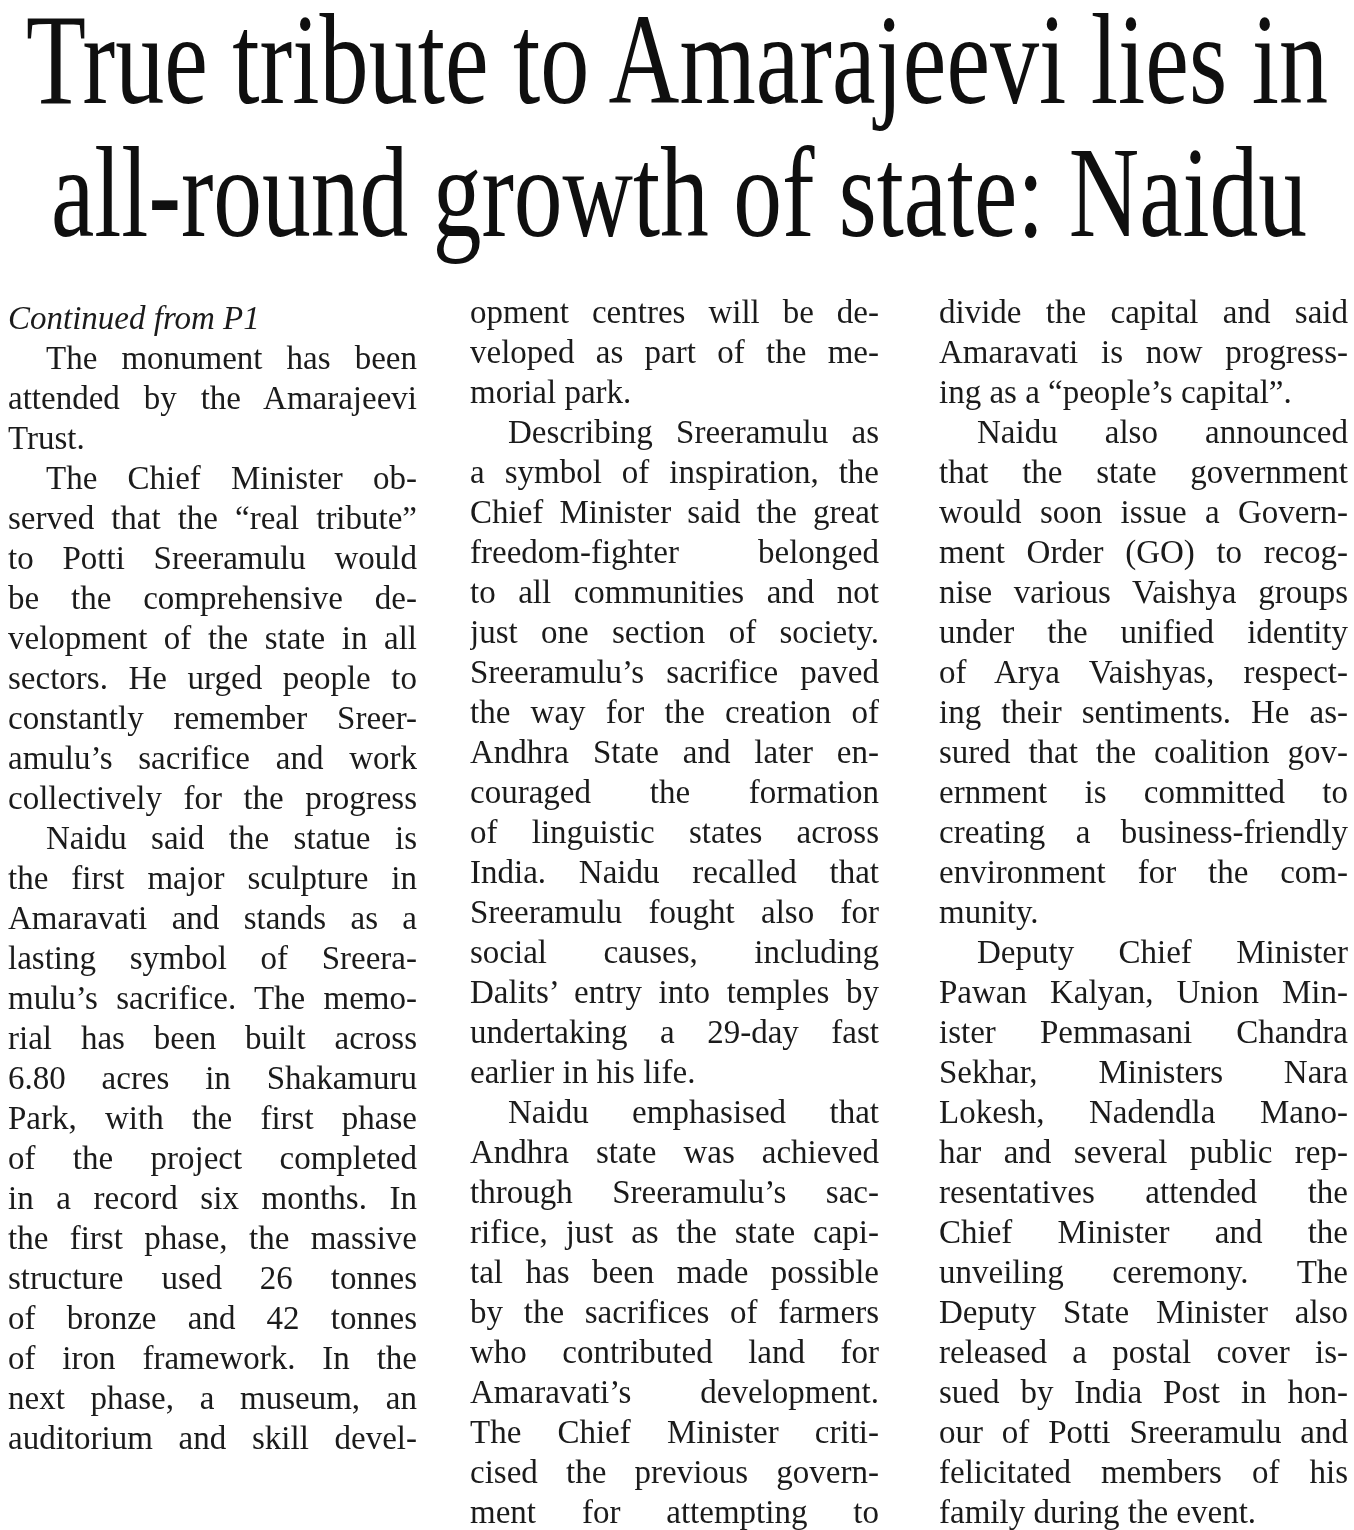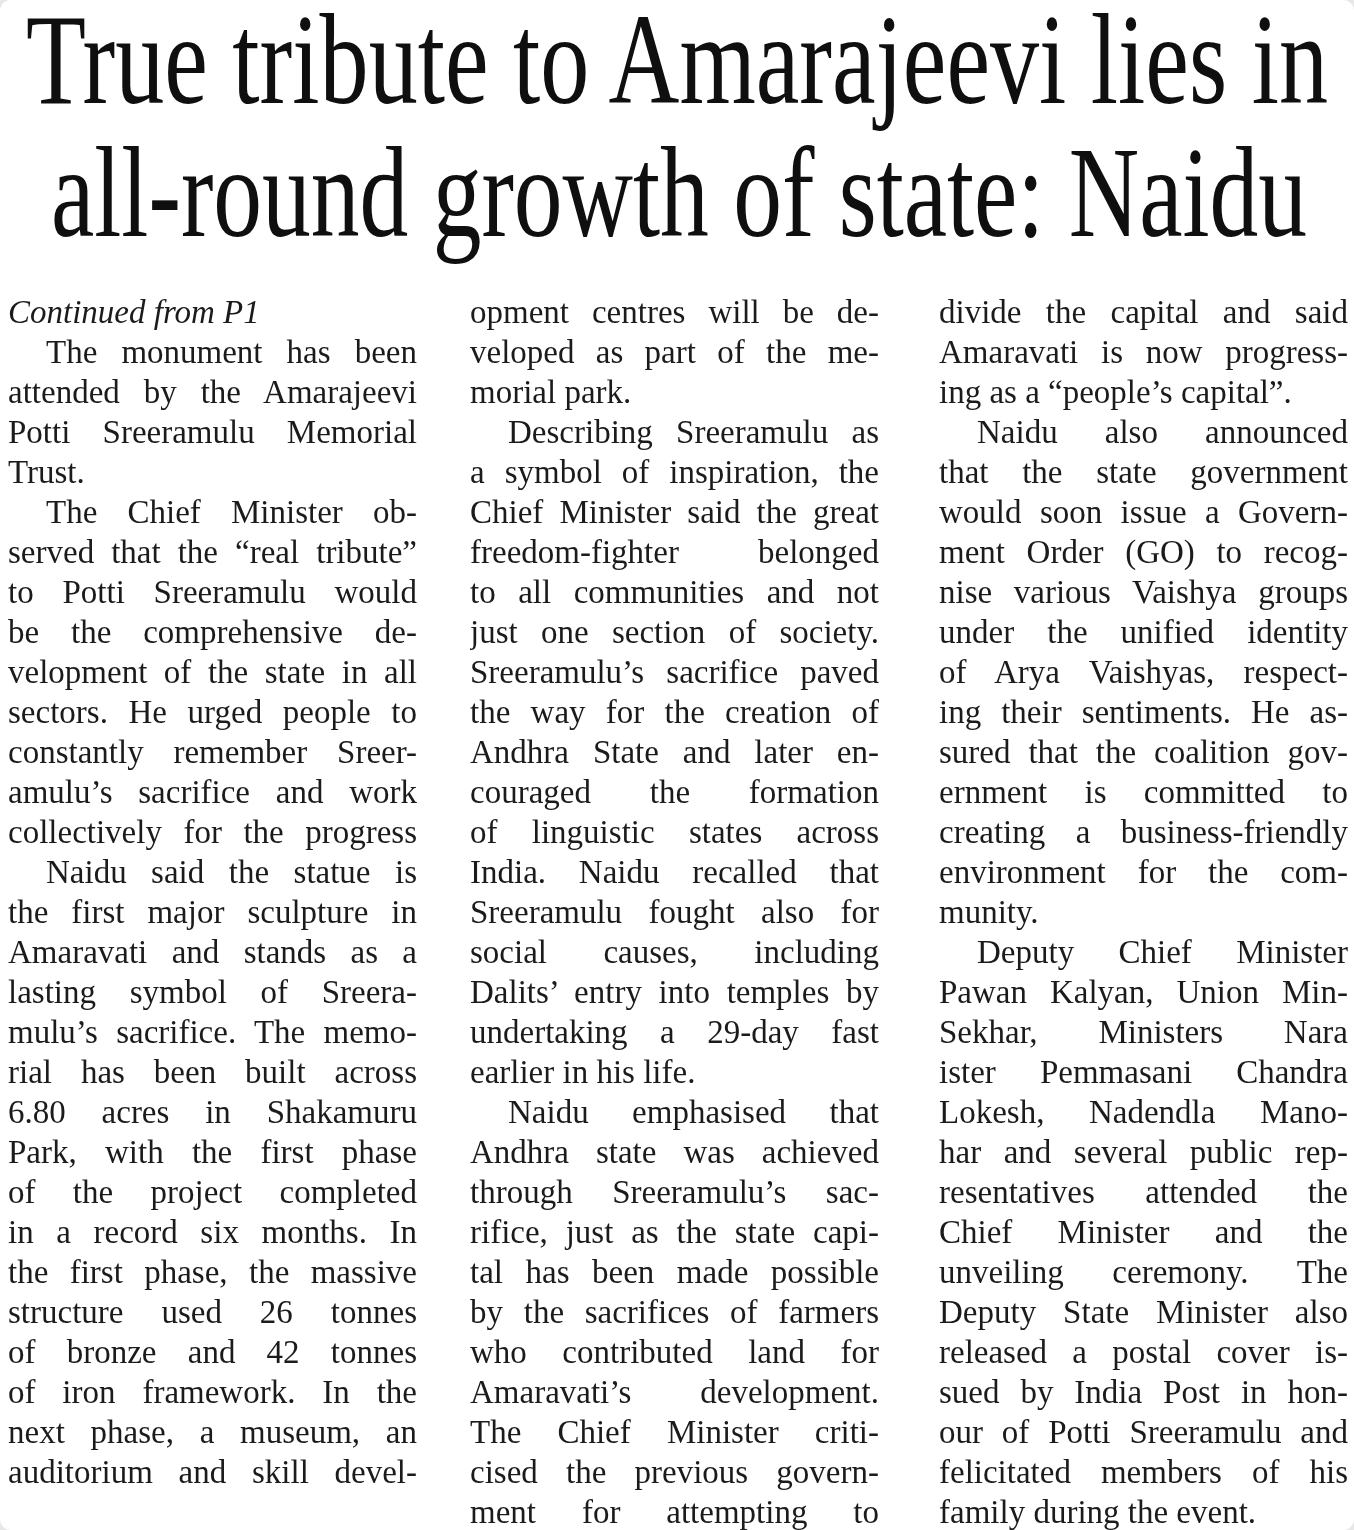--- a/index.html
+++ b/index.html
@@ -3,21 +3,20 @@
 <meta charset="utf-8">
 <style>
   html,body{margin:0;padding:0;background:#e8e8e8;}
   .page{
     position:relative;
     width:1354px;height:1530px;
     background:#ffffff;
     overflow:hidden;
     font-family:"Liberation Serif","DejaVu Serif",serif;
     color:#1b1b1b;
-    border-radius:11px;
   }
   .headline{position:absolute;top:0;left:0;display:block;}
   .headline text{
     font-family:"Liberation Serif","DejaVu Serif",serif;
     font-size:130px;
     fill:#0f0f0f;
   }
   .body{position:absolute;top:292px;left:0;width:1354px;height:1240px;}
   .col{position:absolute;top:0;width:409px;}
   .col[data-col="0"]{left:8px;}
@@ -27,38 +26,37 @@
     height:40px;
     line-height:40px;
     font-size:33px;
     text-align:justify;
     text-align-last:justify;
     overflow:hidden;
     white-space:normal;
   }
   .line.end{text-align-last:left;}
   .line.indent{text-indent:38px;}
-  .line.italic{font-style:italic;text-align:left;text-align-last:left;}
+  .line.italic{font-style:italic;text-align:left;text-align-last:left;margin-top:6px;}
 </style>
 </head>
 <body>
 
 <div class="page">
 
   <svg class="headline" width="1354" height="272" viewBox="0 0 1354 272" xmlns="http://www.w3.org/2000/svg">
     <text x="677" y="103" text-anchor="middle" textLength="1302" lengthAdjust="spacingAndGlyphs">True tribute to Amarajeevi lies in</text>
     <text x="679" y="236" text-anchor="middle" textLength="1256" lengthAdjust="spacingAndGlyphs">all-round growth of state: Naidu</text>
   </svg>
 
   <div class="body">
     <div class="col" data-col="0">
         <div class="line italic end">Continued from P1</div>
         <div class="line indent">The monument has been</div>
         <div class="line">attended by the Amarajeevi</div>
-        <div class="line">Potti Sreeramulu Memorial</div>
         <div class="line end">Trust.</div>
         <div class="line indent">The Chief Minister ob-</div>
         <div class="line">served that the “real tribute”</div>
         <div class="line">to Potti Sreeramulu would</div>
         <div class="line">be the comprehensive de-</div>
         <div class="line">velopment of the state in all</div>
         <div class="line">sectors. He urged people to</div>
         <div class="line">constantly remember Sreer-</div>
         <div class="line">amulu’s sacrifice and work</div>
         <div class="line">collectively for the progress</div>
@@ -124,22 +122,22 @@
         <div class="line">under the unified identity</div>
         <div class="line">of Arya Vaishyas, respect-</div>
         <div class="line">ing their sentiments. He as-</div>
         <div class="line">sured that the coalition gov-</div>
         <div class="line">ernment is committed to</div>
         <div class="line">creating a business-friendly</div>
         <div class="line">environment for the com-</div>
         <div class="line end">munity.</div>
         <div class="line indent">Deputy Chief Minister</div>
         <div class="line">Pawan Kalyan, Union Min-</div>
+        <div class="line">ister Pemmasani Chandra</div>
         <div class="line">Sekhar, Ministers Nara</div>
-        <div class="line">ister Pemmasani Chandra</div>
         <div class="line">Lokesh, Nadendla Mano-</div>
         <div class="line">har and several public rep-</div>
         <div class="line">resentatives attended the</div>
         <div class="line">Chief Minister and the</div>
         <div class="line">unveiling ceremony. The</div>
         <div class="line">Deputy State Minister also</div>
         <div class="line">released a postal cover is-</div>
         <div class="line">sued by India Post in hon-</div>
         <div class="line">our of Potti Sreeramulu and</div>
         <div class="line">felicitated members of his</div>

